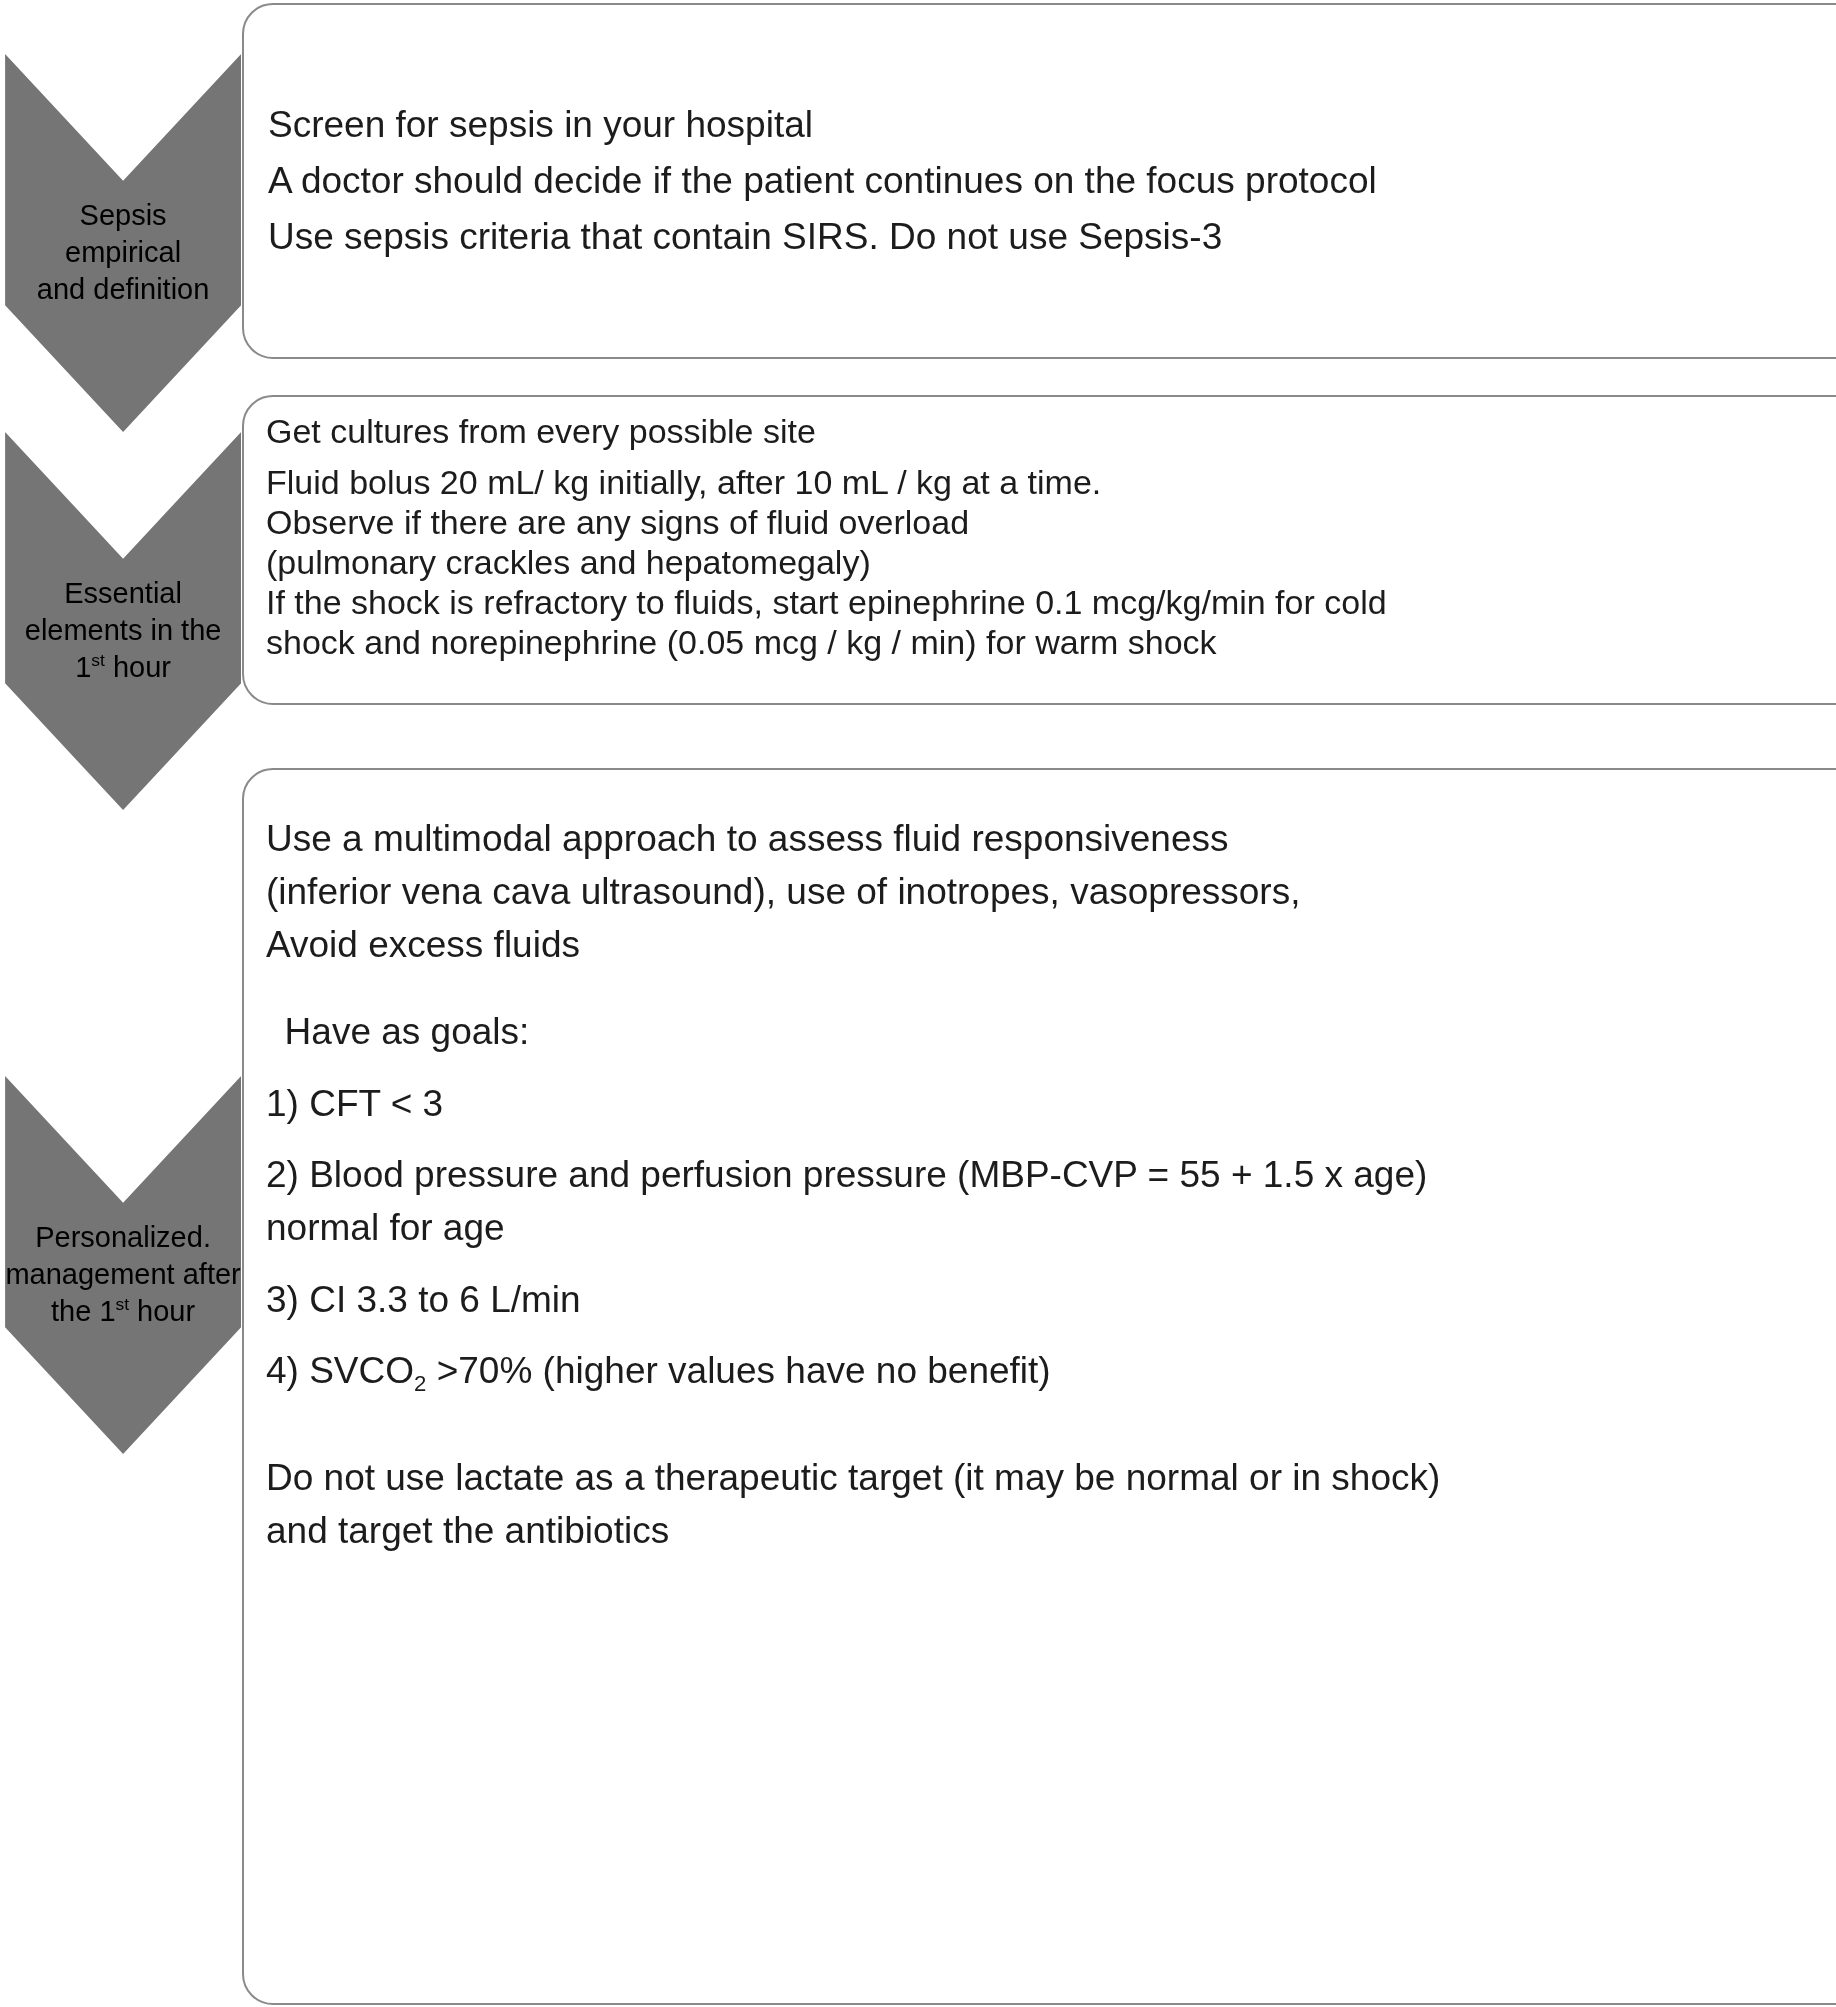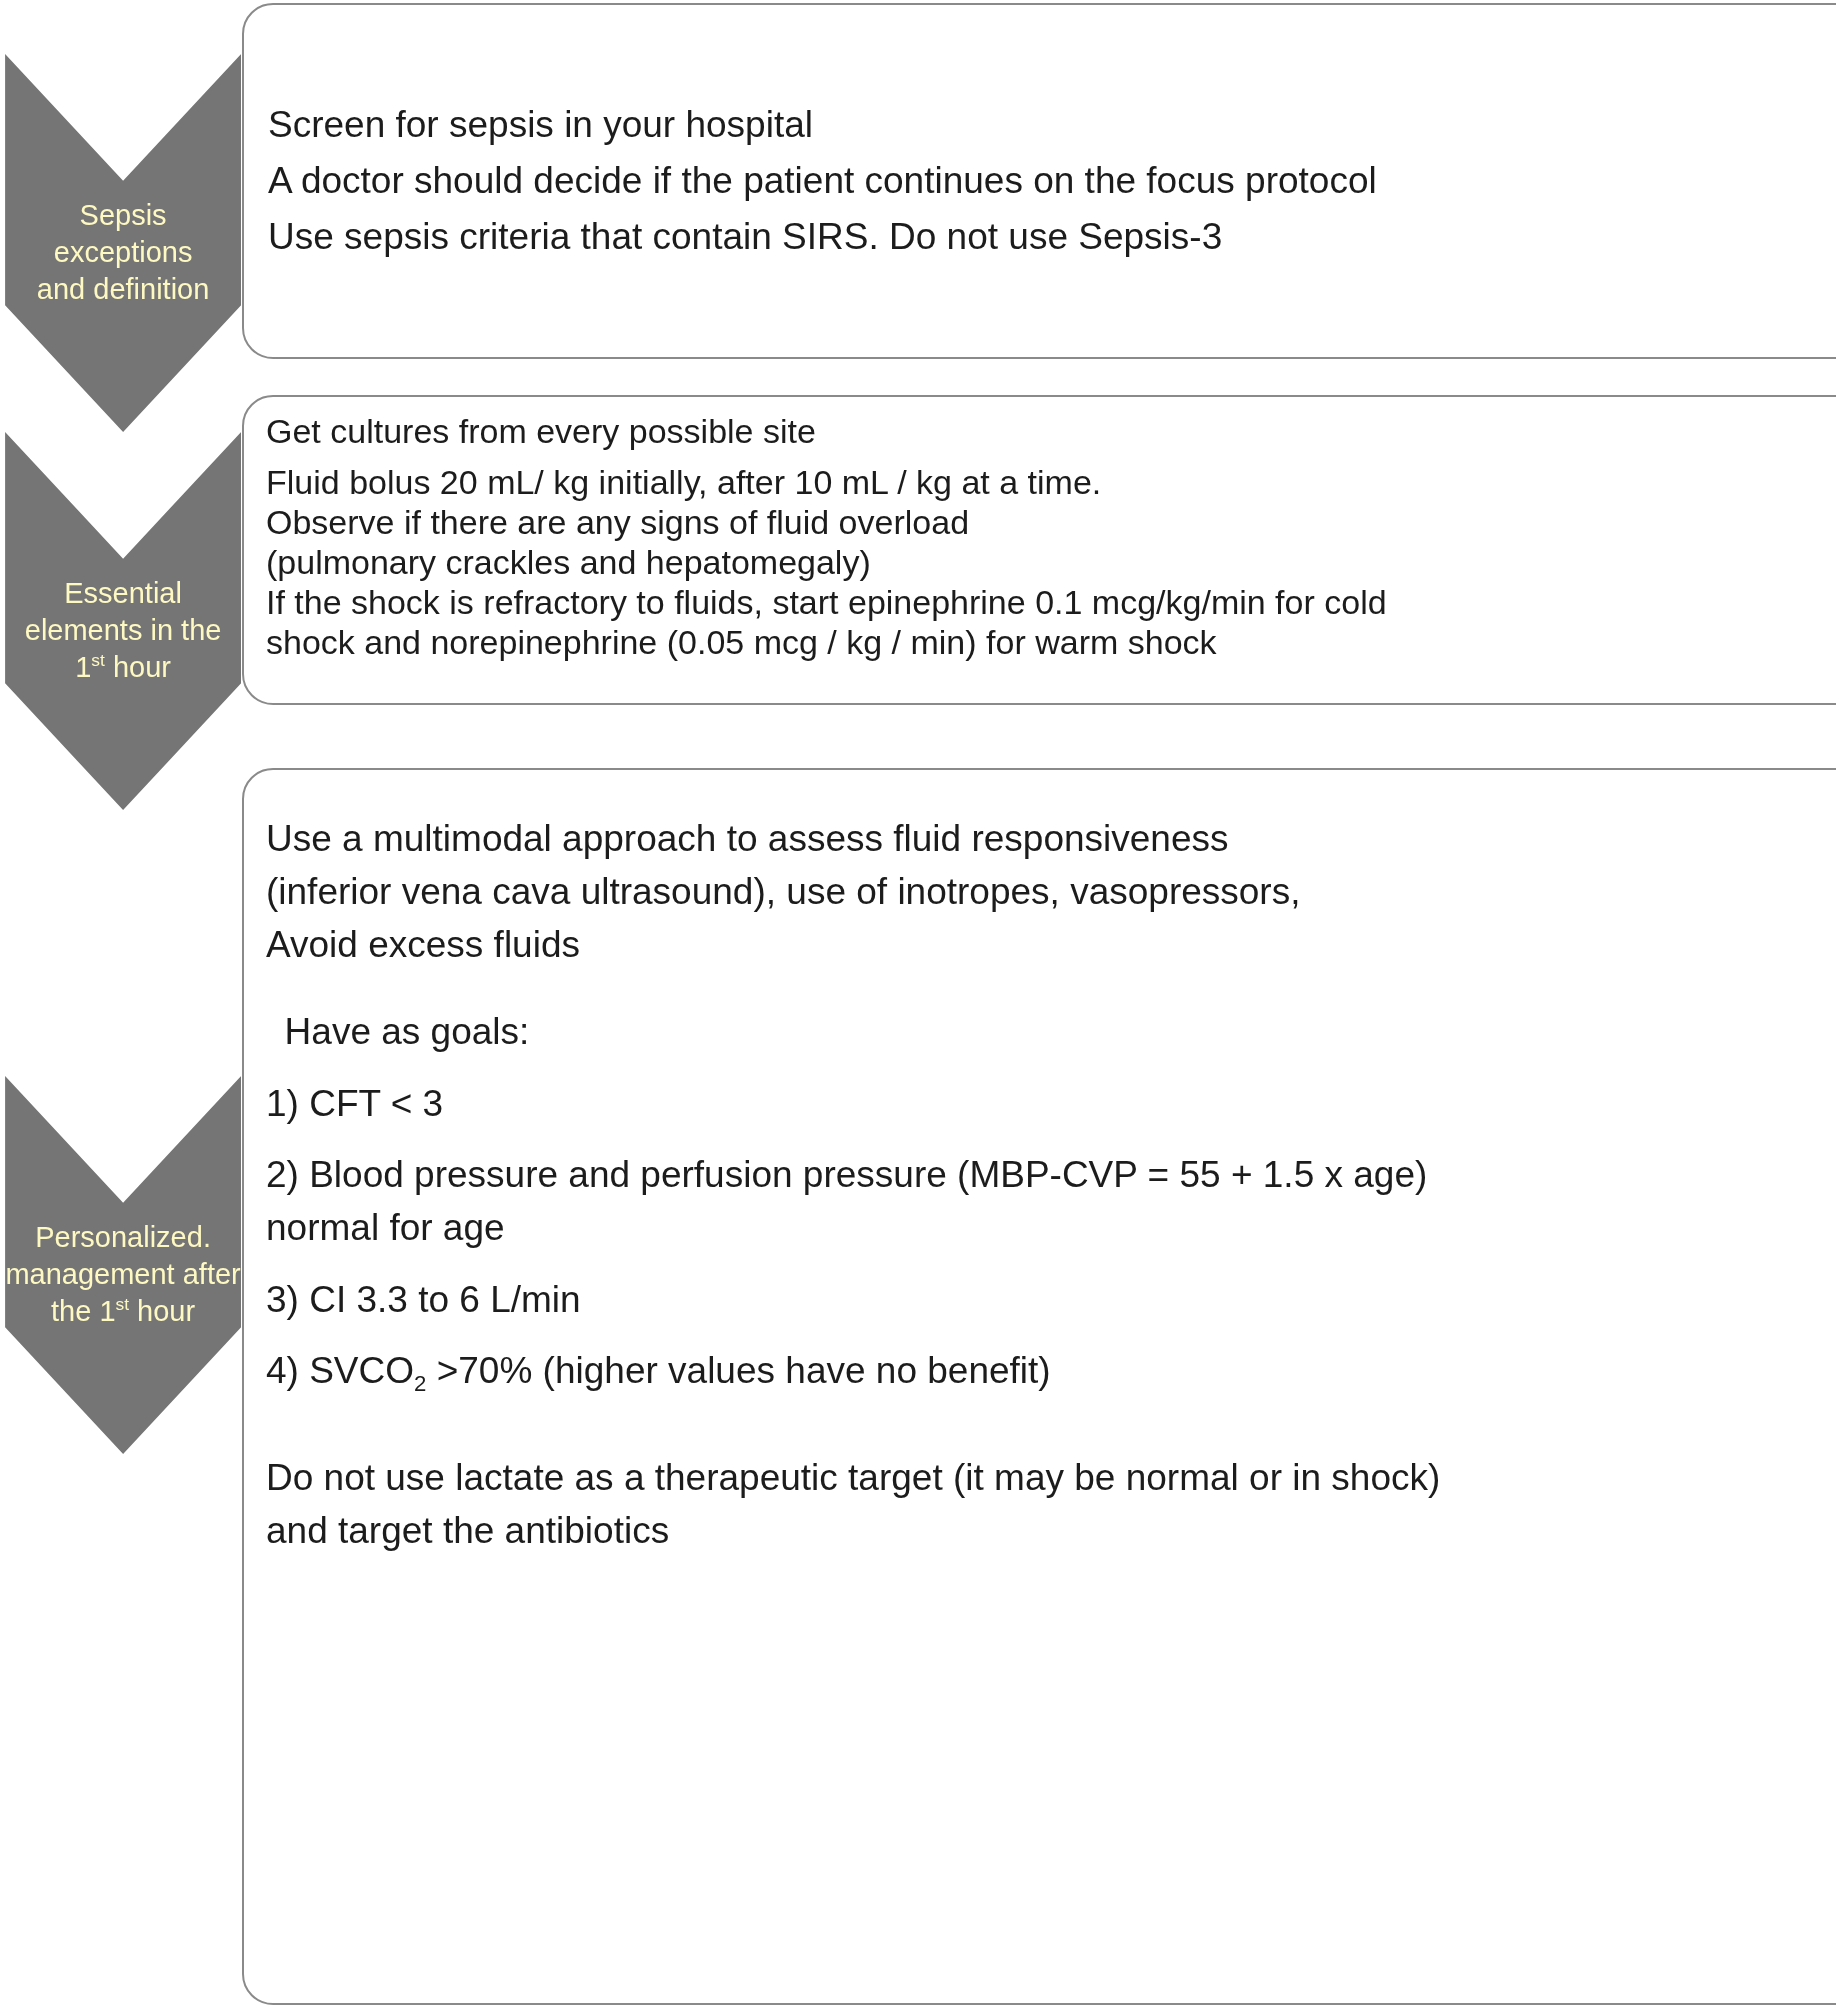--- a/index.html
+++ b/index.html
@@ -21,21 +21,21 @@
     width: 236px;
     height: 378px;
     background: #757575;
     clip-path: polygon(0 0, 50% 33.5%, 100% 0, 100% 66.5%, 50% 100%, 0 66.5%);
     display: flex;
     align-items: center;
     justify-content: center;
   }
   .chevron .label {
     margin-top: 18.6px;
-    color: #fef9c3;
+    color: #000000;
     font-size: 29px;
     line-height: 37px;
     text-align: center;
   }
   .c1 { top: 54px; }
   .c2 { top: 432px; }
   .c3 { top: 1076px; }
 
   
   .box {
@@ -86,21 +86,21 @@
   sub { font-size: 60%; line-height: 0; }
 </style>
 </head>
 <body>
 
 <div class="canvas">
 
   <div class="chevron c1">
     <div class="label">
       <div>Sepsis</div>
-      <div>exceptions</div>
+      <div>empirical</div>
       <div>and definition</div>
     </div>
   </div>
 
   <div class="chevron c2">
     <div class="label">
       <div>Essential</div>
       <div>elements in the</div>
       <div><span>1</span><sup>st</sup><span> hour</span></div>
     </div>

